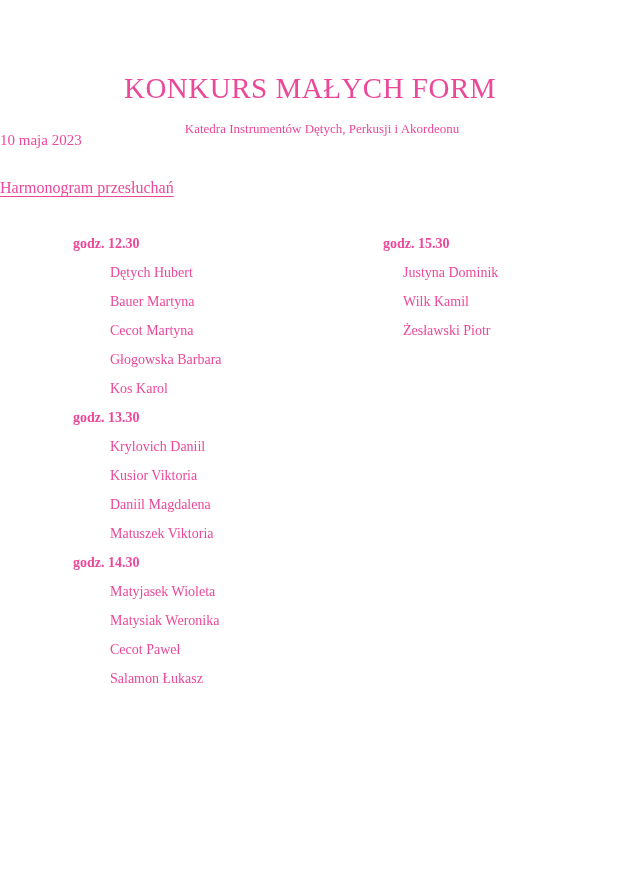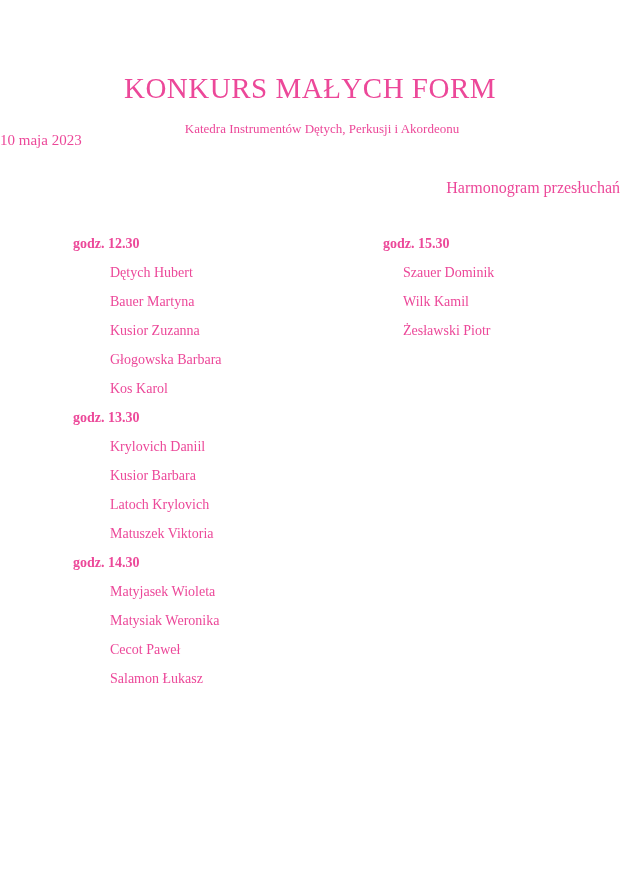--- a/index.html
+++ b/index.html
@@ -41,22 +41,23 @@
     top: 132px;
     left: 0;
     width: 100%;
     font-size: 15px;
   }
   .heading {
     position: absolute;
     top: 179px;
     left: 0;
     width: 100%;
-    text-align: right;
+    text-align: left;
     font-size: 16px;
+    text-decoration: underline;
     text-underline-offset: 3px;
   }
   .schedule {
     position: absolute;
     top: 229px;
     left: 0;
     width: 100%;
   }
   .row {
     position: relative;
@@ -89,56 +90,56 @@
 
   <div class="schedule">
 
     <div class="row">
       <span class="l time">godz. 12.30</span>
       <span class="r time">godz. 15.30</span>
     </div>
 
     <div class="row">
       <span class="l name">Dętych Hubert</span>
-      <span class="r name">Szauer Dominik</span>
+      <span class="r name">Justyna Dominik</span>
     </div>
 
     <div class="row">
       <span class="l name">Bauer Martyna</span>
       <span class="r name">Wilk Kamil</span>
     </div>
 
     <div class="row">
-      <span class="l name">Kusior Zuzanna</span>
+      <span class="l name">Cecot Martyna</span>
       <span class="r name">Żesławski Piotr</span>
     </div>
 
     <div class="row">
       <span class="l name">Głogowska Barbara</span>
     </div>
 
     <div class="row">
       <span class="l name">Kos Karol</span>
     </div>
 
     <div class="row">
       <span class="l time">godz. 13.30</span>
     </div>
 
     <div class="row">
       <span class="l name">Krylovich Daniil</span>
     </div>
 
     <div class="row">
-      <span class="l name">Kusior Barbara</span>
+      <span class="l name">Kusior Viktoria</span>
     </div>
 
 
     <div class="row">
-      <span class="l name">Latoch Krylovich</span>
+      <span class="l name">Daniil Magdalena</span>
     </div>
 
     <div class="row">
       <span class="l name">Matuszek Viktoria</span>
     </div>
 
     <div class="row">
       <span class="l time">godz. 14.30</span>
     </div>
 

